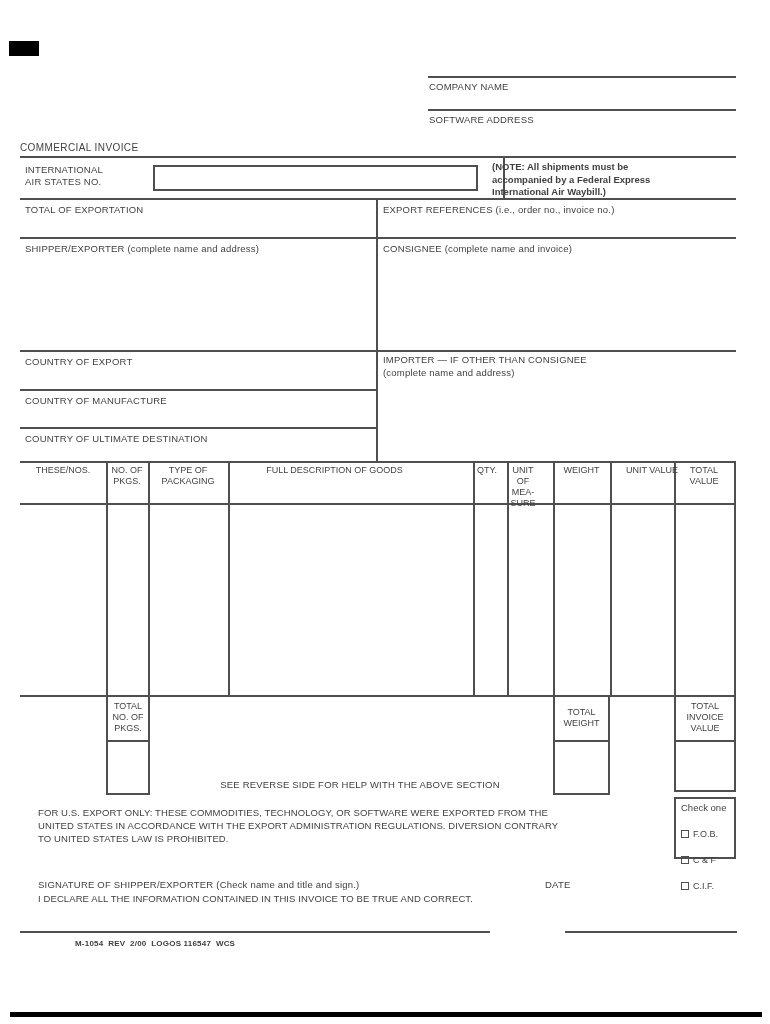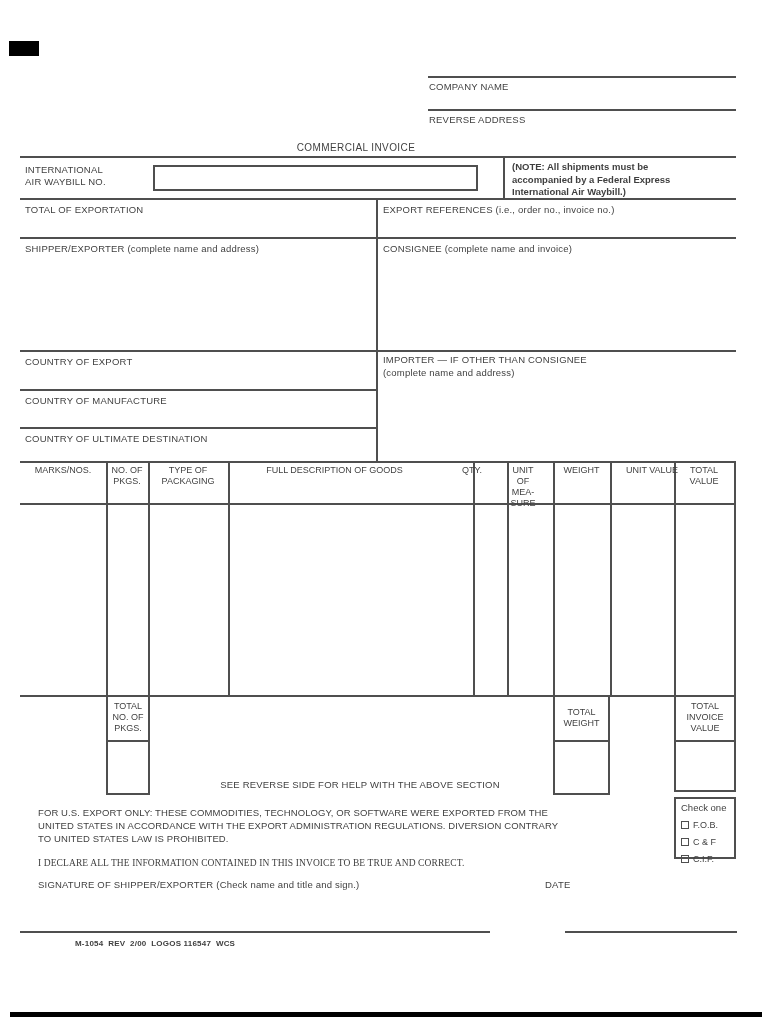--- a/index.html
+++ b/index.html
@@ -15,48 +15,48 @@
     color:var(--ink);background:var(--paper);
   }
   .lbl{position:absolute;font-size:9.5px;letter-spacing:.2px;white-space:nowrap;}
   .pre{white-space:pre-line;}
   .hline{position:absolute;height:2px;background:var(--line);}
   .vline{position:absolute;width:2px;background:var(--line);}
   .box{position:absolute;border:2px solid var(--line);background:transparent;}
   .hdrcell{position:absolute;top:465px;font-size:9px;line-height:11px;text-align:center;white-space:pre-line;}
   .bodycell{position:absolute;top:505px;height:188px;}
   .totlabel{font-size:9px;line-height:11px;text-align:center;padding-top:4px;white-space:pre-line;}
-  .title{position:absolute;font-size:10px;letter-spacing:.4px;text-align:center;}
+  .title{position:absolute;font-size:10px;letter-spacing:.4px;}
   .note{position:absolute;font-size:9.5px;line-height:12.5px;font-weight:bold;white-space:pre-line;}
   .para{position:absolute;font-size:9.5px;line-height:13px;white-space:pre-line;letter-spacing:.1px;}
-  .chkrow{display:flex;align-items:center;margin-top:7px;}
+  .chkrow{display:flex;align-items:center;margin-top:16px;}
   .chkbox{width:8px;height:8px;border:1.5px solid var(--line);display:inline-block;margin-right:4px;flex:0 0 auto;}
   .chklbl{font-size:9px;white-space:nowrap;}
   .artifact{position:absolute;background:#000;}
   input.plain{position:absolute;border:2px solid var(--line);background:transparent;font:inherit;font-size:11px;padding:2px 4px;outline:none;}
 </style>
 </head>
 <body>
 
 <div class="artifact" style="left:9px;top:41px;width:30px;height:15px;"></div>
 <div class="artifact" style="left:10px;top:1012px;width:752px;height:5px;"></div>
 
 <div class="hline" style="left:428px;top:76px;width:308px;"></div>
 <div class="lbl" style="left:429px;top:81px;">COMPANY NAME</div>
 <div class="hline" style="left:428px;top:109px;width:308px;"></div>
-<div class="lbl" style="left:429px;top:114px;">REVERSE ADDRESS</div>
+<div class="lbl" style="left:429px;top:114px;">SOFTWARE ADDRESS</div>
 
 <div class="title" style="left:20px;top:142px;width:672px;">COMMERCIAL INVOICE</div>
 
 <div class="hline" style="left:20px;top:156px;width:716px;"></div>
 <div class="lbl pre" style="left:25px;top:164px;line-height:12px;">INTERNATIONAL
-AIR WAYBILL NO.</div>
+AIR STATES NO.</div>
 <input class="plain" style="left: 153px; top: 165px; width: 325px; height: 26px;" value="">
 <div class="vline" style="left:503px;top:156px;height:44px;"></div>
-<div class="note" style="left:512px;top:161px;width:224px;">(NOTE: All shipments must be
+<div class="note" style="left:492px;top:161px;width:224px;">(NOTE: All shipments must be
 accompanied by a Federal Express
 International Air Waybill.)</div>
 <div class="hline" style="left:20px;top:198px;width:716px;"></div>
 
 <div class="vline" style="left:376px;top:198px;height:265px;"></div>
 <div class="lbl" style="left:25px;top:204px;">TOTAL OF EXPORTATION</div>
 <div class="lbl" style="left:383px;top:204px;">EXPORT REFERENCES (i.e., order no., invoice no.)</div>
 <div class="hline" style="left:20px;top:237px;width:716px;"></div>
 <div class="lbl" style="left:25px;top:243px;">SHIPPER/EXPORTER (complete name and address)</div>
 <div class="lbl" style="left:383px;top:243px;">CONSIGNEE (complete name and invoice)</div>
@@ -78,27 +78,27 @@
 <div class="vline" style="left:106px;top:461px;height:234px;"></div>
 <div class="vline" style="left:148px;top:461px;height:234px;"></div>
 <div class="vline" style="left:228px;top:461px;height:234px;"></div>
 <div class="vline" style="left:473px;top:461px;height:234px;"></div>
 <div class="vline" style="left:507px;top:461px;height:234px;"></div>
 <div class="vline" style="left:553px;top:461px;height:234px;"></div>
 <div class="vline" style="left:610px;top:461px;height:234px;"></div>
 <div class="vline" style="left:674px;top:461px;height:234px;"></div>
 <div class="vline" style="left:734px;top:461px;height:234px;"></div>
 
-<div class="hdrcell" style="left:20px;width:86px;">MARKS/NOS.</div>
+<div class="hdrcell" style="left:20px;width:86px;">THESE/NOS.</div>
 <div class="hdrcell" style="left:106px;width:42px;">NO. OF
 PKGS.</div>
 <div class="hdrcell" style="left:148px;width:80px;">TYPE OF
 PACKAGING</div>
 <div class="hdrcell" style="left:228px;width:213px;">FULL DESCRIPTION OF GOODS</div>
-<div class="hdrcell" style="left:458px;width:28px;">QTY.</div>
+<div class="hdrcell" style="left:473px;width:28px;">QTY.</div>
 <div class="hdrcell" style="left:507px;width:32px;">UNIT
 OF MEA-
 SURE</div>
 <div class="hdrcell" style="left:553px;width:57px;">WEIGHT</div>
 <div class="hdrcell" style="left:610px;width:84px;">UNIT VALUE</div>
 <div class="hdrcell" style="left:674px;width:60px;">TOTAL
 VALUE</div>
 
 <div class="bodycell" style="left:20px;width:86px;"></div>
 <div class="bodycell" style="left:106px;width:42px;"></div>
@@ -136,21 +136,21 @@
   </div>
   <div class="chkrow">
     <span class="chkbox"></span>
     <span class="chklbl">C.I.F.</span>
   </div>
 </div>
 
 <div class="para" style="left:38px;top:806px;width:620px;">FOR U.S. EXPORT ONLY: THESE COMMODITIES, TECHNOLOGY, OR SOFTWARE WERE EXPORTED FROM THE
 UNITED STATES IN ACCORDANCE WITH THE EXPORT ADMINISTRATION REGULATIONS. DIVERSION CONTRARY
 TO UNITED STATES LAW IS PROHIBITED.</div>
-<div class="para" style="left:38px;top:857px;width:620px;font-family:Liberation Serif, serif;">I DECLARE ALL THE INFORMATION CONTAINED IN THIS INVOICE TO BE TRUE AND CORRECT.</div>
+<div class="para" style="left:38px;top:892px;width:620px;">I DECLARE ALL THE INFORMATION CONTAINED IN THIS INVOICE TO BE TRUE AND CORRECT.</div>
 
 <div class="lbl" style="left:38px;top:879px;">SIGNATURE OF SHIPPER/EXPORTER (Check name and title and sign.)</div>
 <div class="lbl" style="left:545px;top:879px;">DATE</div>
 <div class="bodycell" style="left:20px;top:892px;width:470px;height:38px;"></div>
 <div class="bodycell" style="left:545px;top:892px;width:190px;height:38px;"></div>
 <div class="hline" style="left:20px;top:931px;width:470px;"></div>
 <div class="hline" style="left:565px;top:931px;width:172px;"></div>
 
 <div class="lbl" style="left:75px;top:939px;font-size:8px;font-weight:bold;white-space:pre;">M-1054  REV  2/00  LOGOS 116547  WCS</div>
 

